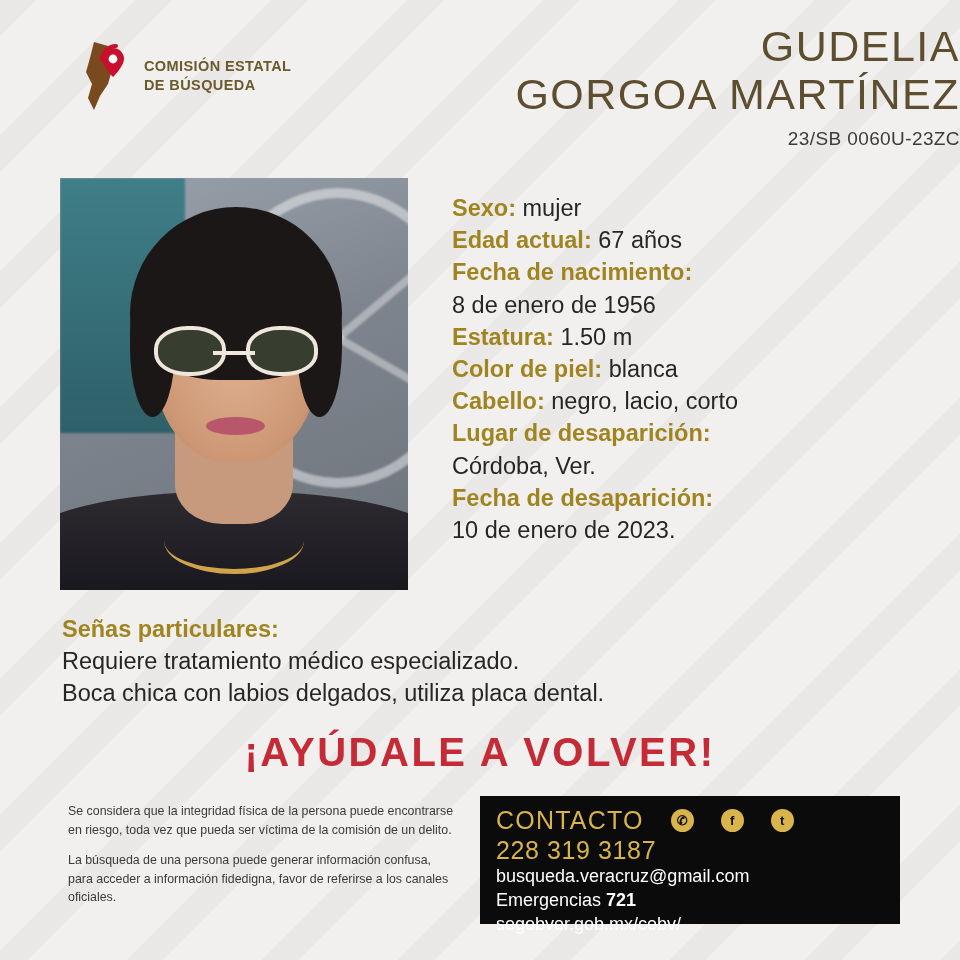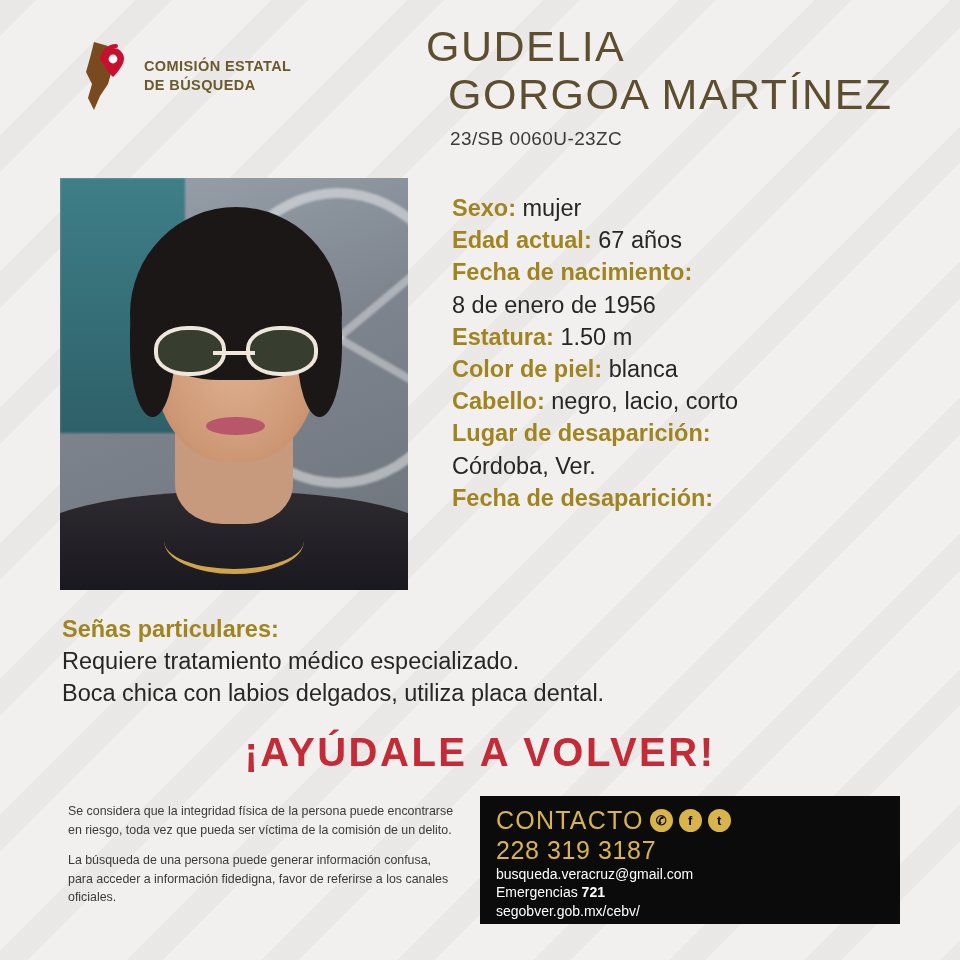--- a/index.html
+++ b/index.html
@@ -55,24 +55,24 @@
     font-family: "Liberation Sans", sans-serif;
     font-weight: bold;
     font-size: 14.5px;
     letter-spacing: 0.4px;
     color: #6b5a2b;
     line-height: 1.28;
     text-transform: uppercase;
   }
   .title-block {
     position: absolute;
-    left: 402px;
+    left: 420px;
     top: 0;
     width: 520px;
-    text-align: left;
+    text-align: right;
   }
   .name-line1, .name-line2 {
     font-family: "Liberation Sans", sans-serif;
     color: #5c4e2e;
     font-weight: normal;
     letter-spacing: 1.5px;
     line-height: 1.12;
   }
   .name-line1 { font-size: 43px; padding-left: 4px; }
   .name-line2 { font-size: 43px; padding-left: 26px; }
@@ -233,21 +233,21 @@
   .footer-note p + p { margin-top: 12px; }
   .contact {
     width: 420px;
     background: #0b0b0b;
     color: #ffffff;
     padding: 10px 16px;
   }
   .contact-top {
     display: flex;
     align-items: center;
-    gap: 6px;
+    gap: 27px;
   }
   .contact-title {
     color: #d9b44a;
     font-size: 25px;
     letter-spacing: 1.2px;
   }
   .social {
     width: 23px; height: 23px; border-radius: 50%;
     display: inline-flex; align-items: center; justify-content: center;
     font-size: 13px; font-weight: bold; color: #0b0b0b;
@@ -257,21 +257,21 @@
   .social.tw { background: #d9b44a; }
   .phone {
     color: #d9b44a;
     font-size: 25px;
     font-weight: normal;
     letter-spacing: 0.6px;
     line-height: 1.15;
     margin-top: 1px;
   }
   .contact-line {
-    font-size: 14px;
+    font-size: 18px;
     line-height: 1.33;
     color: #ffffff;
   }
   .contact-line b { font-weight: bold; }
 </style>
 </head>
 <body>
 
 <div class="bg-pattern"></div>
 
@@ -326,20 +326,21 @@
     <div class="row"><span class="lbl">Sexo:</span> <span class="val">mujer</span></div>
     <div class="row"><span class="lbl">Edad actual:</span> <span class="val">67 años</span></div>
     <div class="row"><span class="lbl">Fecha de nacimiento:</span></div>
     <div class="row"><span class="val">8 de enero de 1956</span></div>
     <div class="row"><span class="lbl">Estatura:</span> <span class="val">1.50 m</span></div>
     <div class="row"><span class="lbl">Color de piel:</span> <span class="val">blanca</span></div>
     <div class="row"><span class="lbl">Cabello:</span> <span class="val">negro, lacio, corto</span></div>
     <div class="row"><span class="lbl">Lugar de desaparición:</span></div>
     <div class="row"><span class="val">Córdoba, Ver.</span></div>
     <div class="row"><span class="lbl">Fecha de desaparición:</span></div>
+    <div class="row"><span class="val">10 de enero de 2023.</span></div>
   </div>
 
   <div class="senas">
     <h3>Señas particulares:</h3>
     <p>Requiere tratamiento médico especializado.</p>
     <p>Boca chica con labios delgados, utiliza placa dental.</p>
   </div>
 
   <div class="cta">¡AYÚDALE A VOLVER!</div>
 

